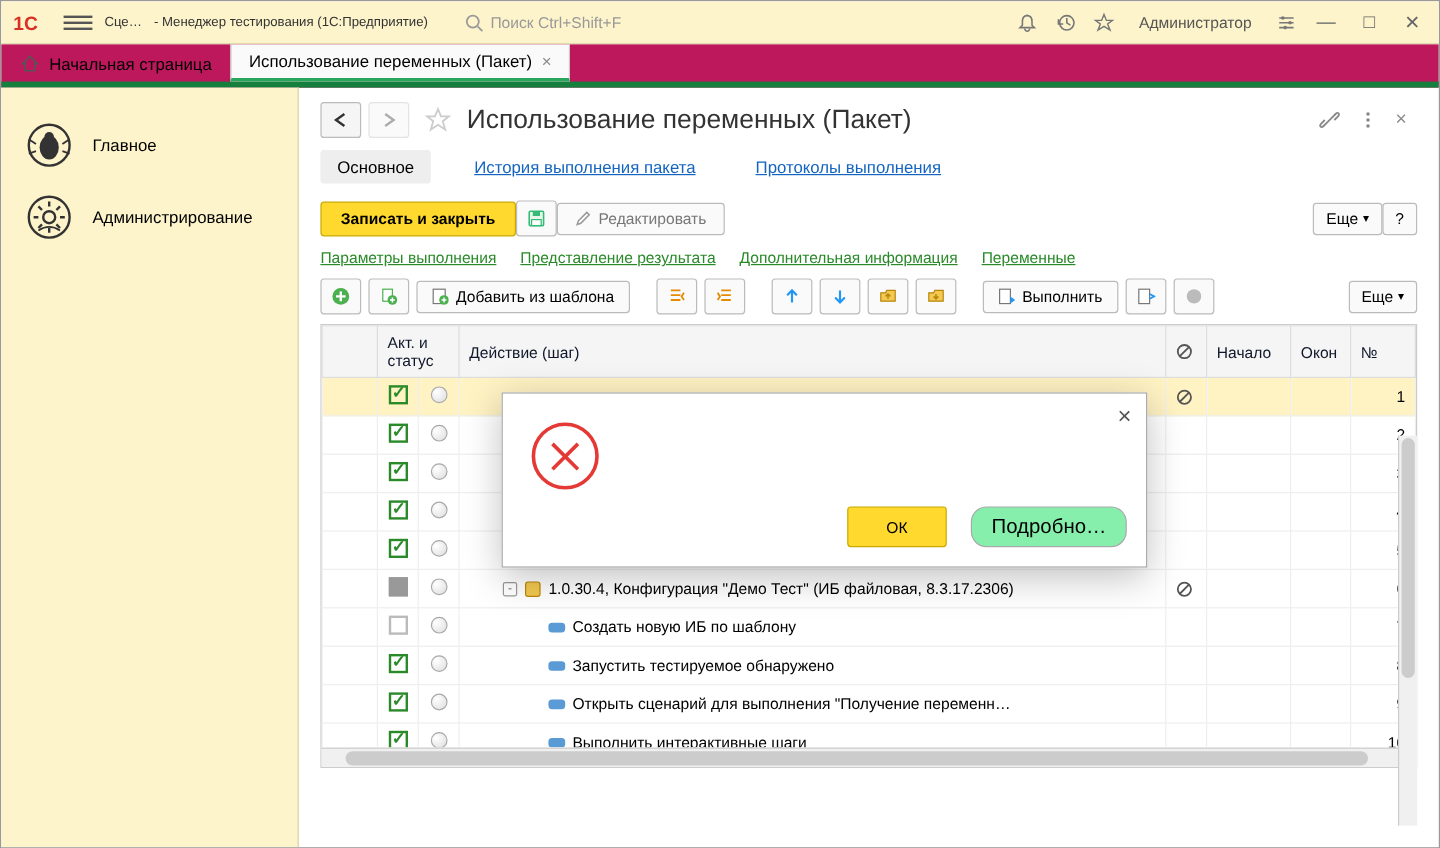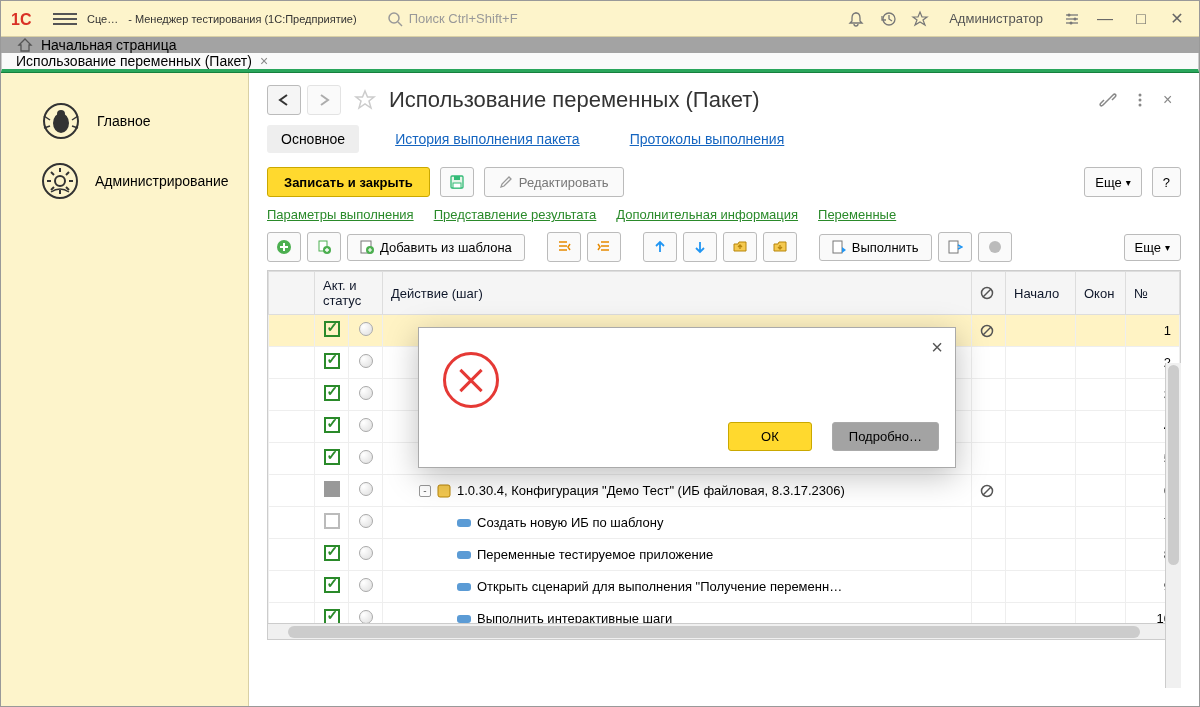--- a/index.html
+++ b/index.html
@@ -14,46 +14,46 @@
 .title-text { font-size: 11px; color: #333; margin-right: 10px; }
 .search-box { flex: 1; margin: 0 20px; display: flex; align-items: center; color: #999; font-size: 13px; }
 .search-box svg { margin-right: 6px; }
 .tb-icons { display: flex; align-items: center; gap: 14px; }
 .tb-icon { width: 18px; height: 18px; cursor: pointer; color: #666; }
 .tb-user { font-size: 13px; color: #555; margin: 0 6px; }
 .win-controls { display: flex; gap: 8px; margin-left: 10px; }
 .win-btn { width: 28px; height: 24px; display: flex; align-items: center; justify-content: center; cursor: pointer; color: #666; font-size: 16px; }
 
 
-.tabs-row { height: 36px; background: #a3a3a3; display: flex; align-items: stretch; border-bottom: 5px solid #15803d; flex-direction: column; }
+.tabs-row { height: 36px; background: #be185d; display: flex; align-items: stretch; border-bottom: 5px solid #15803d; }
 .home-tab { display: flex; align-items: center; padding: 0 16px; font-size: 14px; gap: 8px; cursor: pointer; }
 .doc-tab { display: flex; align-items: center; padding: 0 14px; font-size: 14px; border-left: 1px solid #ccc; border-right: 1px solid #ccc; border-bottom: 3px solid #2aa65c; background: #fafafa; gap: 8px; cursor: pointer; }
 .tab-close { font-size: 14px; color: #888; cursor: pointer; }
 
 
 .layout { display: flex; height: calc(100% - 72px); }
 .sidebar { width: 248px; background: #fdf4cb; padding-top: 18px; border-right: 1px solid #d9d0a5; }
-.sb-item { display: flex; align-items: center; padding: 10px 20px; gap: 16px; cursor: pointer; font-size: 14px; margin-left: 20px; }
+.sb-item { display: flex; align-items: center; padding: 10px 20px; gap: 16px; cursor: pointer; font-size: 14px; }
 .sb-icon { width: 40px; height: 40px; display: flex; align-items: center; justify-content: center; }
 
 .content { flex: 1; padding: 12px 18px; overflow: hidden; position: relative; }
 .content-header { display: flex; align-items: center; gap: 6px; margin-bottom: 10px; }
 .nav-btn { width: 34px; height: 30px; border: 1px solid #bbb; background: #f5f5f5; display: flex; align-items: center; justify-content: center; cursor: pointer; border-radius: 3px; }
 .nav-btn.disabled { opacity: 0.4; }
 .star-icon { margin: 0 6px; color: #ccc; }
 .page-title { font-size: 22px; color: #333; flex: 1; }
 .hdr-right { display: flex; gap: 14px; align-items: center; color: #888; }
 .hdr-icon { cursor: pointer; width: 18px; height: 18px; }
 
 .section-tabs { display: flex; gap: 22px; margin-bottom: 14px; font-size: 14px; }
 .sec-tab { cursor: pointer; padding: 6px 14px; }
 .sec-tab.active { background: #eee; border-radius: 3px; }
 .sec-tab.link { color: #1565c0; text-decoration: underline; }
 
-.toolbar1 { display: flex; gap: 10px; margin-bottom: 10px; }
+.toolbar1 { display: flex; margin-bottom: 10px; align-items: center; }
 .btn-primary { background: #ffd92e; border: 1px solid #caa800; padding: 6px 16px; font-weight: bold; font-size: 13px; border-radius: 3px; cursor: pointer; }
 .btn-icon { width: 34px; height: 30px; border: 1px solid #bbb; background: #fafafa; display: flex; align-items: center; justify-content: center; cursor: pointer; border-radius: 3px; }
 .btn-edit { display: flex; align-items: center; gap: 6px; border: 1px solid #bbb; background: #fafafa; padding: 5px 14px; font-size: 13px; border-radius: 3px; cursor: pointer; color: #777; }
 .btn-more { border: 1px solid #bbb; background: #fafafa; padding: 5px 10px; font-size: 13px; border-radius: 3px; cursor: pointer; display: flex; align-items: center; gap: 4px; }
 .spacer { flex: 1; }
 
 .link-row { display: flex; gap: 20px; margin-bottom: 10px; font-size: 13px; }
 .green-link { color: #2a8a2a; text-decoration: underline; cursor: pointer; }
 
 .toolbar2 { display: flex; gap: 6px; margin-bottom: 8px; align-items: center; }
@@ -94,21 +94,21 @@
 .dlg-close { position: absolute; top: 8px; right: 12px; font-size: 20px; cursor: pointer; color: #555; }
 .dlg-body { display: flex; padding: 24px 24px 14px 24px; gap: 22px; align-items: center; }
 .dlg-icon { width: 56px; height: 56px; border: 3px solid #e53935; border-radius: 50%; display: flex; align-items: center; justify-content: center; flex-shrink: 0; }
 .dlg-icon::before, .dlg-icon::after { content: ""; position: absolute; width: 30px; height: 3px; background: #e53935; }
 .dlg-icon { position: relative; }
 .dlg-icon::before { transform: rotate(45deg); }
 .dlg-icon::after { transform: rotate(-45deg); }
 .dlg-text { font-size: 14px; color: #333; }
 .dlg-buttons { display: flex; gap: 20px; justify-content: flex-end; padding: 0 16px 16px 16px; }
 .dlg-btn-ok { background: #ffd92e; border: 1px solid #caa800; padding: 6px 32px; font-size: 13px; border-radius: 3px; cursor: pointer; }
-.dlg-btn { background: #a3a3a3; border: 1px solid #aaa; padding: 6px 16px; font-size: 13px; border-radius: 3px; cursor: pointer; }
+.dlg-btn { background: #86efac; border: 1px solid #aaa; padding: 6px 16px; font-size: 17px; border-radius: 13px; cursor: pointer; }
 
 svg { display: block; }
 </style>
 </head>
 <body>
 
 <div class="titlebar">
   <div class="logo">
     <svg viewBox="0 0 30 22">
         <text x="0" y="17" font-size="16" font-weight="bold" fill="#d93025">1С</text>
@@ -488,21 +488,21 @@
                 <td class="col-end"></td>
                 <td class="col-num">7</td>
               </tr>
               <tr>
                 <td class="col-blank"></td>
                 <td class="col-act" style="width:34px;text-align:center;"><span class="chk checked"></span></td>
                 <td class="col-status" style="width:34px;text-align:center;"><span class="status-dot"></span></td>
                 <td class="col-action">
                   <div class="row-action" style="--indent:66px">
                     <span class="blue-pill"></span>
-                    <span>Переменные тестируемое приложение</span>
+                    <span>Запустить тестируемое обнаружено</span>
                   </div>
                 </td>
                 <td class="col-ban"></td>
                 <td class="col-start"></td>
                 <td class="col-end"></td>
                 <td class="col-num">8</td>
               </tr>
               <tr>
                 <td class="col-blank"></td>
                 <td class="col-act" style="width:34px;text-align:center;"><span class="chk checked"></span></td>

